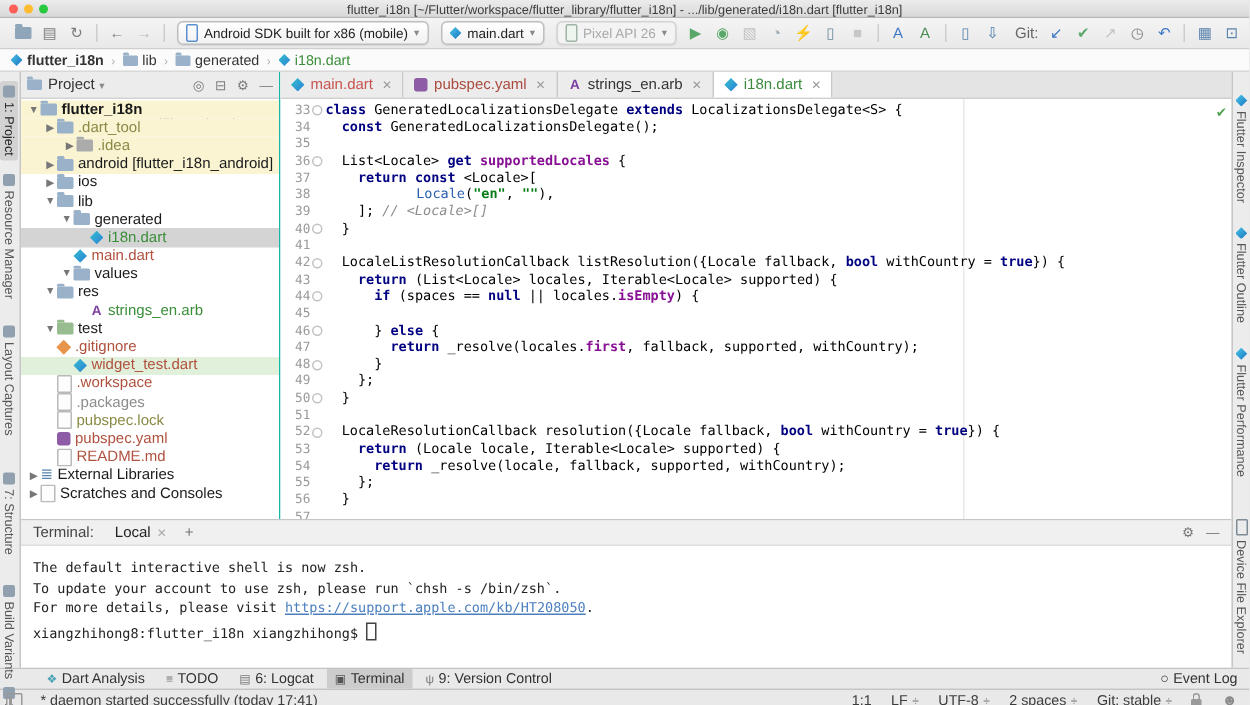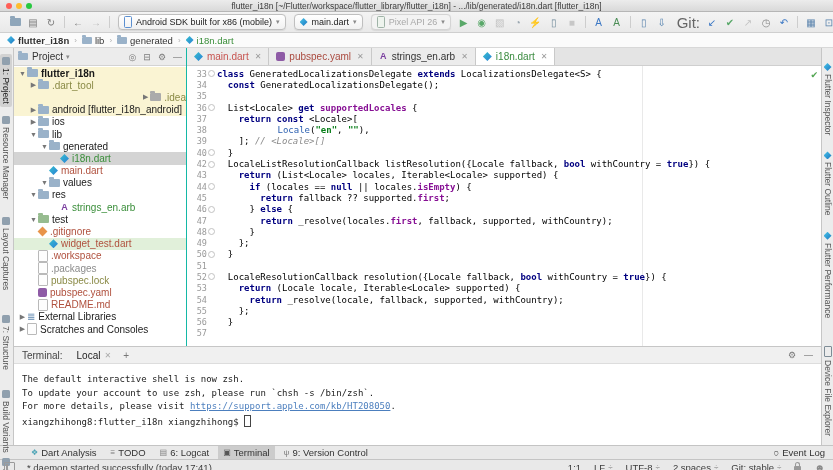--- a/index.html
+++ b/index.html
@@ -10,21 +10,21 @@
             display:flex;align-items:center;position:relative;}
   .tl{width:6px;height:6px;border-radius:50%;margin-left:4px;display:inline-block;}
   .tl.red{background:#ff5f57;margin-left:6px}.tl.yel{background:#febc2e}.tl.grn{background:#28c840}
   #win-title{position:absolute;left:0;right:0;text-align:center;font-size:8.5px;color:#3c3c3c;white-space:nowrap;}
   
   #toolbar{height:20px;background:linear-gradient(#f4f4f4,#e9e9e9);border-bottom:1px solid #cfcfcf;
            display:flex;align-items:center;padding:0 6px;white-space:nowrap;overflow:hidden;}
   .tbi{display:inline-flex;align-items:center;justify-content:center;width:16px;height:16px;font-size:10px;
        margin:0 1px;flex:0 0 auto;}
   .tb-sep{width:1px;height:12px;background:#cdcdcd;margin:0 4px;flex:0 0 auto;}
-  .tb-label{color:#666;font-size:15px;margin:0 3px 0 6px;}
+  .tb-label{color:#666;font-size:10px;margin:0 3px 0 6px;}
   .combo{display:inline-flex;align-items:center;height:14px;border:1px solid #bfbfbf;border-radius:4px;
          background:linear-gradient(#ffffff,#f1f1f1);padding:0 5px;margin:0 4px;font-size:9px;color:#222;
          box-shadow:0 .5px 1px rgba(0,0,0,.08);flex:0 0 auto;}
   .combo.dis{color:#a9a9a9;border-color:#d4d4d4;background:#f3f3f3;}
   .combo .clabel{margin:0 4px;}
   .carrow{font-size:7px;color:#8a8a8a;}
   .cicon{display:inline-block;}
   .ci-phone{width:6px;height:10px;border:1px solid #5b8fd0;border-radius:1.5px;}
   .ci-phone-gray{width:6px;height:10px;border:1px solid #9fb3a7;border-radius:1.5px;background:#eef4ee;}
   .ci-flutter{width:8px;height:8px;background:linear-gradient(135deg,#47c5e8,#1a73c0);
@@ -283,21 +283,21 @@
                 <span class="arr">▼</span>
                 <span class="ti ti-folder"></span>
                 <span class="tlabel col-bold">flutter_i18n</span>
                 <span class="tsfx">~/Flutter/workspac</span>
               </div>
               <div class="trow bg-y" style="padding-left: 15px;">
                 <span class="arr">▶</span>
                 <span class="ti ti-folder"></span>
                 <span class="tlabel col-olive">.dart_tool</span>
               </div>
-              <div class="trow bg-y" style="padding-left: 28px; justify-content: flex-end;">
+              <div class="trow bg-y" style="padding-left: 28px;">
                 <span class="arr">▶</span>
                 <span class="ti ti-folder-gray"></span>
                 <span class="tlabel col-olive">.idea</span>
               </div>
               <div class="trow bg-y" style="padding-left: 15px;">
                 <span class="arr">▶</span>
                 <span class="ti ti-folder"></span>
                 <span class="tlabel">android [flutter_i18n_android]</span>
               </div>
               <div class="trow" style="padding-left: 15px;">
@@ -459,42 +459,46 @@
                   <span class="ctext"><span class="pl">    ]; </span><span class="cmt">// &lt;Locale&gt;[]</span></span>
                 </div>
                 <div class="cl">
                   <span class="ln">40</span>
                   <span class="foldc">
                     <span class="fm"></span>
                   </span>
                   <span class="ctext"><span class="pl">  }</span></span>
                 </div>
                 <div class="cl">
+                  <span class="ln">41</span>
+                  <span class="foldc"></span>
+                  <span class="ctext"></span>
+                </div>
+                <div class="cl">
                   <span class="ln">42</span>
                   <span class="foldc">
                     <span class="fm"></span>
                   </span>
                   <span class="ctext"><span class="pl">  LocaleListResolutionCallback listResolution({Locale fallback, </span><span class="k">bool </span><span class="pl">withCountry = </span><span class="k">true</span><span class="pl">}) {</span></span>
                 </div>
                 <div class="cl">
                   <span class="ln">43</span>
                   <span class="foldc"></span>
                   <span class="ctext"><span class="pl">    </span><span class="k">return </span><span class="pl">(List&lt;Locale&gt; locales, Iterable&lt;Locale&gt; supported) {</span></span>
                 </div>
                 <div class="cl">
                   <span class="ln">44</span>
                   <span class="foldc">
                     <span class="fm"></span>
                   </span>
-                  <span class="ctext"><span class="pl">      </span><span class="k">if </span><span class="pl">(locales == </span><span class="k">null </span><span class="pl">|| locales.</span><span class="mem">isEmpty</span><span class="pl">) {</span></span>
+                  <span class="ctext"><span class="pl">      </span><span class="k">if </span><span class="pl">(spaces == </span><span class="k">null </span><span class="pl">|| locales.</span><span class="mem">isEmpty</span><span class="pl">) {</span></span>
                 </div>
                 <div class="cl">
                   <span class="ln">45</span>
                   <span class="foldc"></span>
-                  <span class="ctext"><span class="pl">        </span><span class="k">return </span><span class="pl">fallback ?? supported.</span><span class="mem">first</span><span class="pl">;</span></span>
                 </div>
                 <div class="cl">
                   <span class="ln">46</span>
                   <span class="foldc">
                     <span class="fm"></span>
                   </span>
                   <span class="ctext"><span class="pl">      } </span><span class="k">else </span><span class="pl">{</span></span>
                 </div>
                 <div class="cl">
                   <span class="ln">47</span>

